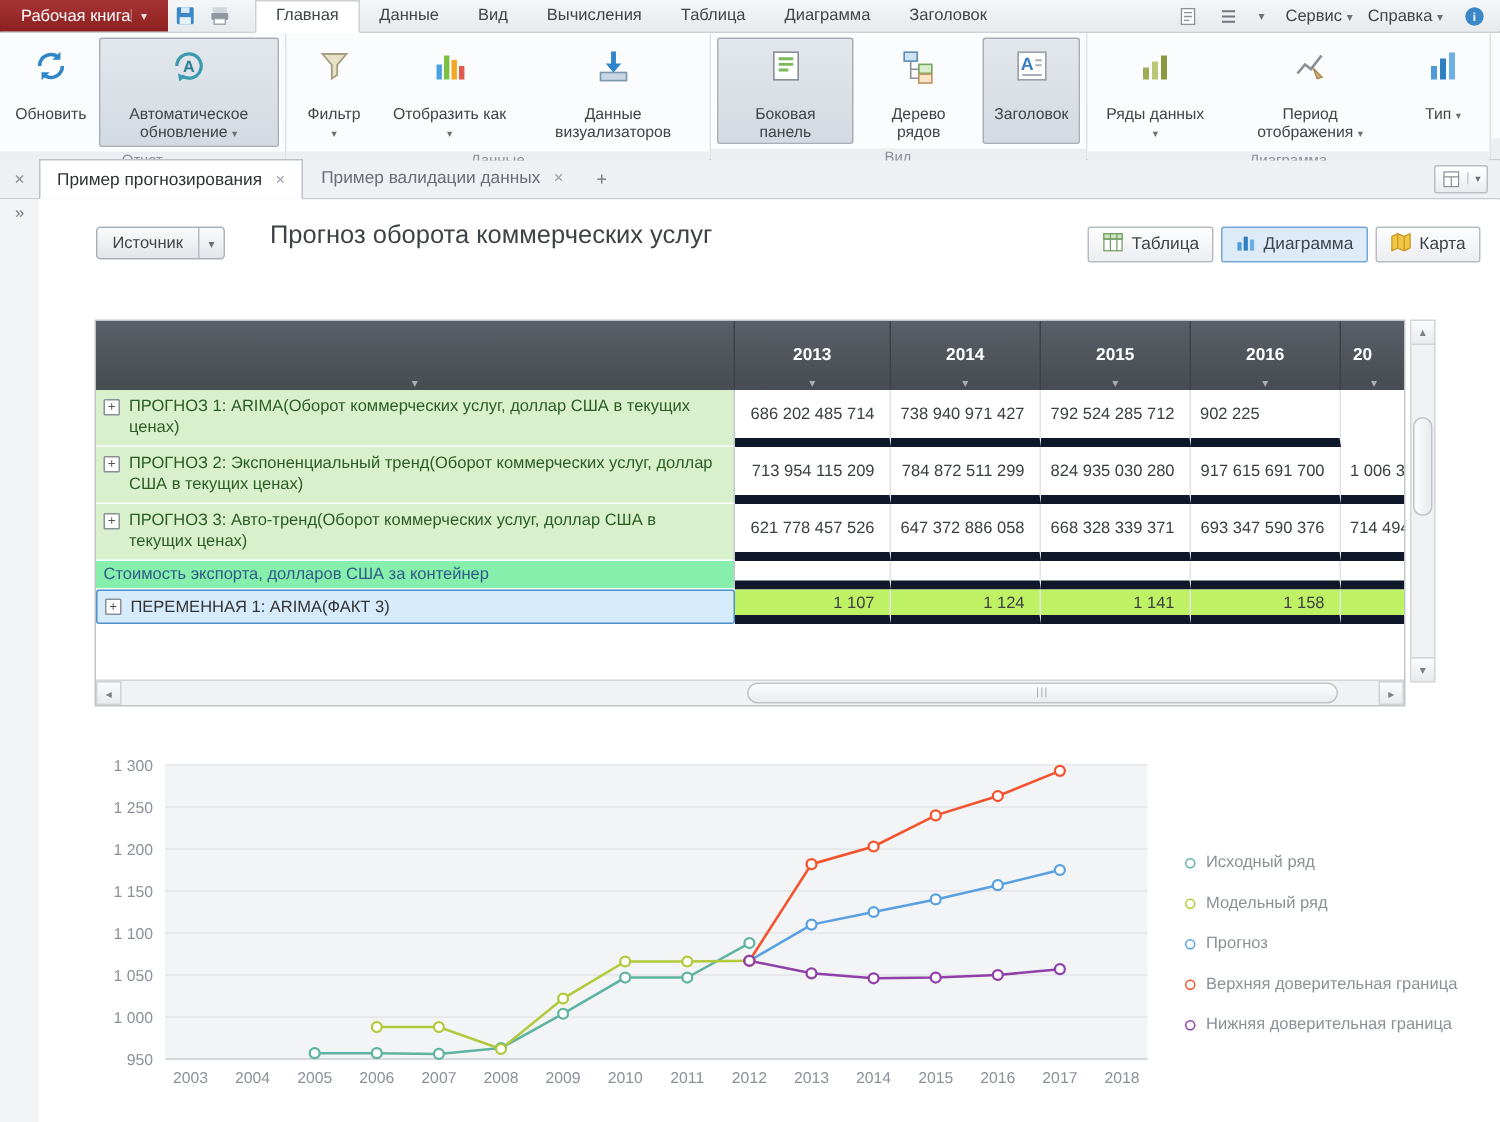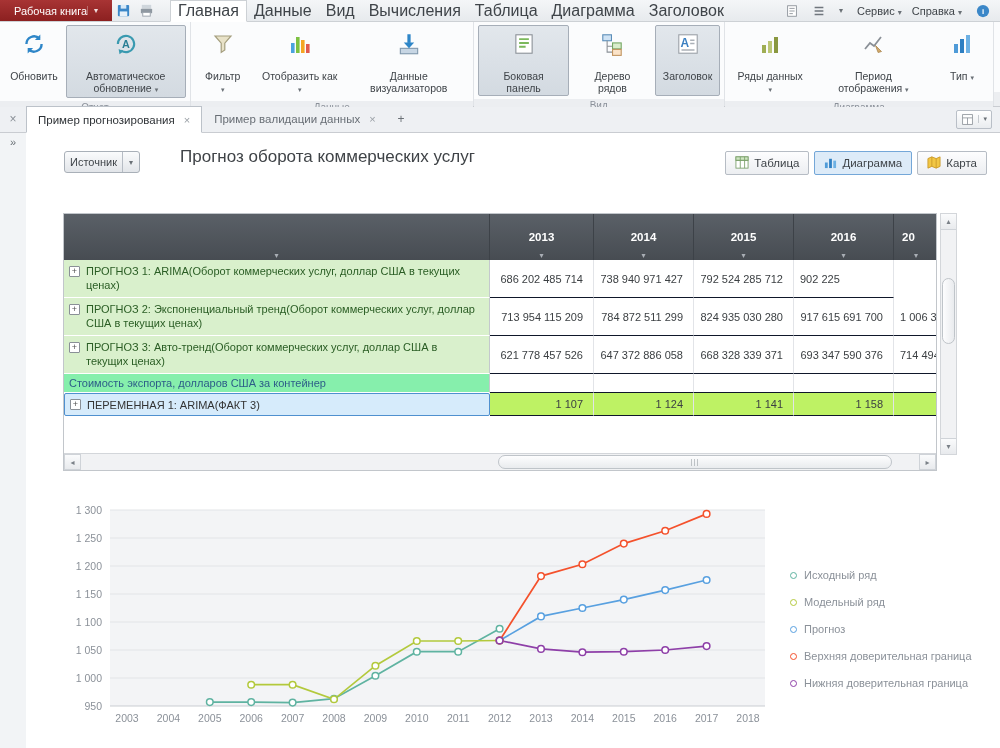--- a/index.html
+++ b/index.html
@@ -5,21 +5,21 @@
 *{box-sizing:border-box;margin:0;padding:0}
 html,body{width:1000px;height:748px;overflow:hidden}
 body{font-family:"Liberation Sans",sans-serif;background:#fff;color:#3c4043;position:relative;outline:1px solid #7f868d;outline-offset:-1px}
 
 
 .titlebar{position:absolute;left:0;top:0;width:100%;height:22px;background:linear-gradient(#f4f6f8,#e7eaed);border-bottom:1px solid #cdd1d5;display:flex;align-items:stretch;z-index:5}
 .app-button{width:112px;background:linear-gradient(#a83434,#8c2020);color:#fff;font-size:11px;display:flex;align-items:center;justify-content:center;gap:0;flex:none}
 .app-caret{font-size:8px;opacity:.85;border-left:1px solid rgba(255,255,255,.35);padding-left:6px}
 .tb-icon{display:flex;align-items:center;padding:0 4px}
 .ribbon-tabs{display:flex;margin-left:12px;align-items:stretch}
-.ribbon-tab{padding:0 7px;font-size:16px;line-height:21px;color:#3f4449}
+.ribbon-tab{padding:0 13px;font-size:11px;line-height:21px;color:#3f4449}
 .ribbon-tab.active{background:#fff;border:1px solid #cdd1d5;border-bottom:1px solid #fff;line-height:19px;margin-bottom:-1px;position:relative;z-index:6}
 .titlebar-right{margin-left:auto;display:flex;align-items:center;gap:5px;padding-right:6px}
 .menu-item{font-size:11px;color:#3f4449;padding:0 5px;white-space:nowrap}
 .menu-caret{font-size:8px;color:#6a7076}
 
 
 .ribbon{position:absolute;left:0;top:22px;width:100%;height:85px;background:#fbfcfd;border-bottom:1px solid #c9ccd1;display:flex}
 .ribbon-group{display:flex;flex-direction:column;border-right:1px solid #e0e3e7}
 .ribbon-group.filler{flex:1;border-right:none}
 .group-buttons{flex:1;display:flex;align-items:stretch;padding:2px 3px}
@@ -42,40 +42,40 @@
 .split-btn{display:flex;border:1px solid #b9bfc7;background:linear-gradient(#fff,#e9ecef);height:19px;border-radius:2px;align-items:center}
 .split-btn>span{padding:0 4px;display:flex;align-items:center}
 .split-caret{border-left:1px solid #c6cacf;font-size:7px;color:#6a7076}
 
 
 .content{position:absolute;left:0;top:133px;width:100%;bottom:0;background:#fff}
 .left-rail{position:absolute;left:0;top:0;width:26px;height:100%;background:#f2f4f6}
 .rail-expand{display:block;text-align:center;color:#6a7076;font-size:11px;padding-top:3px}
 
 .src-btn{position:absolute;left:64px;top:18px;height:22px;display:flex;align-items:stretch;border:1px solid #a9b0b8;border-radius:3px;background:linear-gradient(#fafbfc,#e2e5e9);font-size:11px;color:#3f4449}
-.src-label{padding:0 5px;display:flex;align-items:center}
+.src-label{padding:0 10px;display:flex;align-items:center}
 .src-caret{border-left:1px solid #b6bcc4;padding:0 6px;font-size:8px;color:#6a7076;display:flex;align-items:center}
 .page-title{position:absolute;left:180px;top:14px;font-size:17px;color:#3f4347}
 .view-switch{position:absolute;right:13px;top:18px;display:flex;gap:5px}
 .view-btn{display:flex;align-items:center;gap:5px;height:24px;padding:0 9px;border:1px solid #b6bcc4;border-radius:2px;background:linear-gradient(#fdfdfe,#eceef1);font-size:11.5px;color:#3f4449}
 .view-btn.active{background:#ddebf8;border-color:#74a7d8}
 
 
 .table-widget{position:absolute;left:63px;top:80px;width:874px;height:258px;border:1px solid #c2c6cb;display:flex;flex-direction:column;overflow:hidden;background:#fff}
 .t-head{display:flex;height:46px;background:linear-gradient(#5a6067,#474c52);flex:none}
 .th{position:relative;color:#fff;font-size:11.5px;font-weight:bold;display:flex;align-items:center;justify-content:center;border-right:1px solid #3d4248;flex:none;height:46px}
 .th.label-th{width:426px}
 .th.y0{width:104px}
 .th.yn{width:100px}
 .th.clipped{justify-content:flex-start;padding-left:8px}
 .filter-arrow{position:absolute;bottom:0;left:50%;transform:translateX(-50%);font-size:8px;color:#a9aeb5;font-weight:normal}
 .th.clipped .filter-arrow{left:20px;transform:none}
 .t-body{flex:none}
 .tr{display:flex}
-.td{flex:none;border-bottom:1px solid #0f172a;border-right:1px solid #e2e4e8;font-size:11px;display:flex;align-items:center}
+.td{flex:none;border-bottom:6px solid #0f172a;border-right:1px solid #e2e4e8;font-size:11px;display:flex;align-items:center}
 .label-td{width:426px;border-right:1px solid #c4c8cd}
 .val-td{width:100px;justify-content:flex-end;padding-right:10px;color:#3c4043;background:#fff}
 .val-td.v0{width:104px}
 .val-td.clipped{justify-content:flex-start;padding-left:6px;padding-right:0}
 .green-row{height:38px}
 .green-row .td{height:38px}
 .green-row .label-td{background:#d9f0cc;color:#2a5d24;align-items:flex-start;padding:4px 8px 2px 5px;line-height:14px;border-bottom:1px solid #fff}
 .blue-row{height:19px}
 .blue-row .td{height:19px}
 .blue-row .label-td{background:#86efac;color:#2d5d88;padding-left:5px;border-bottom:1px solid #fff}

